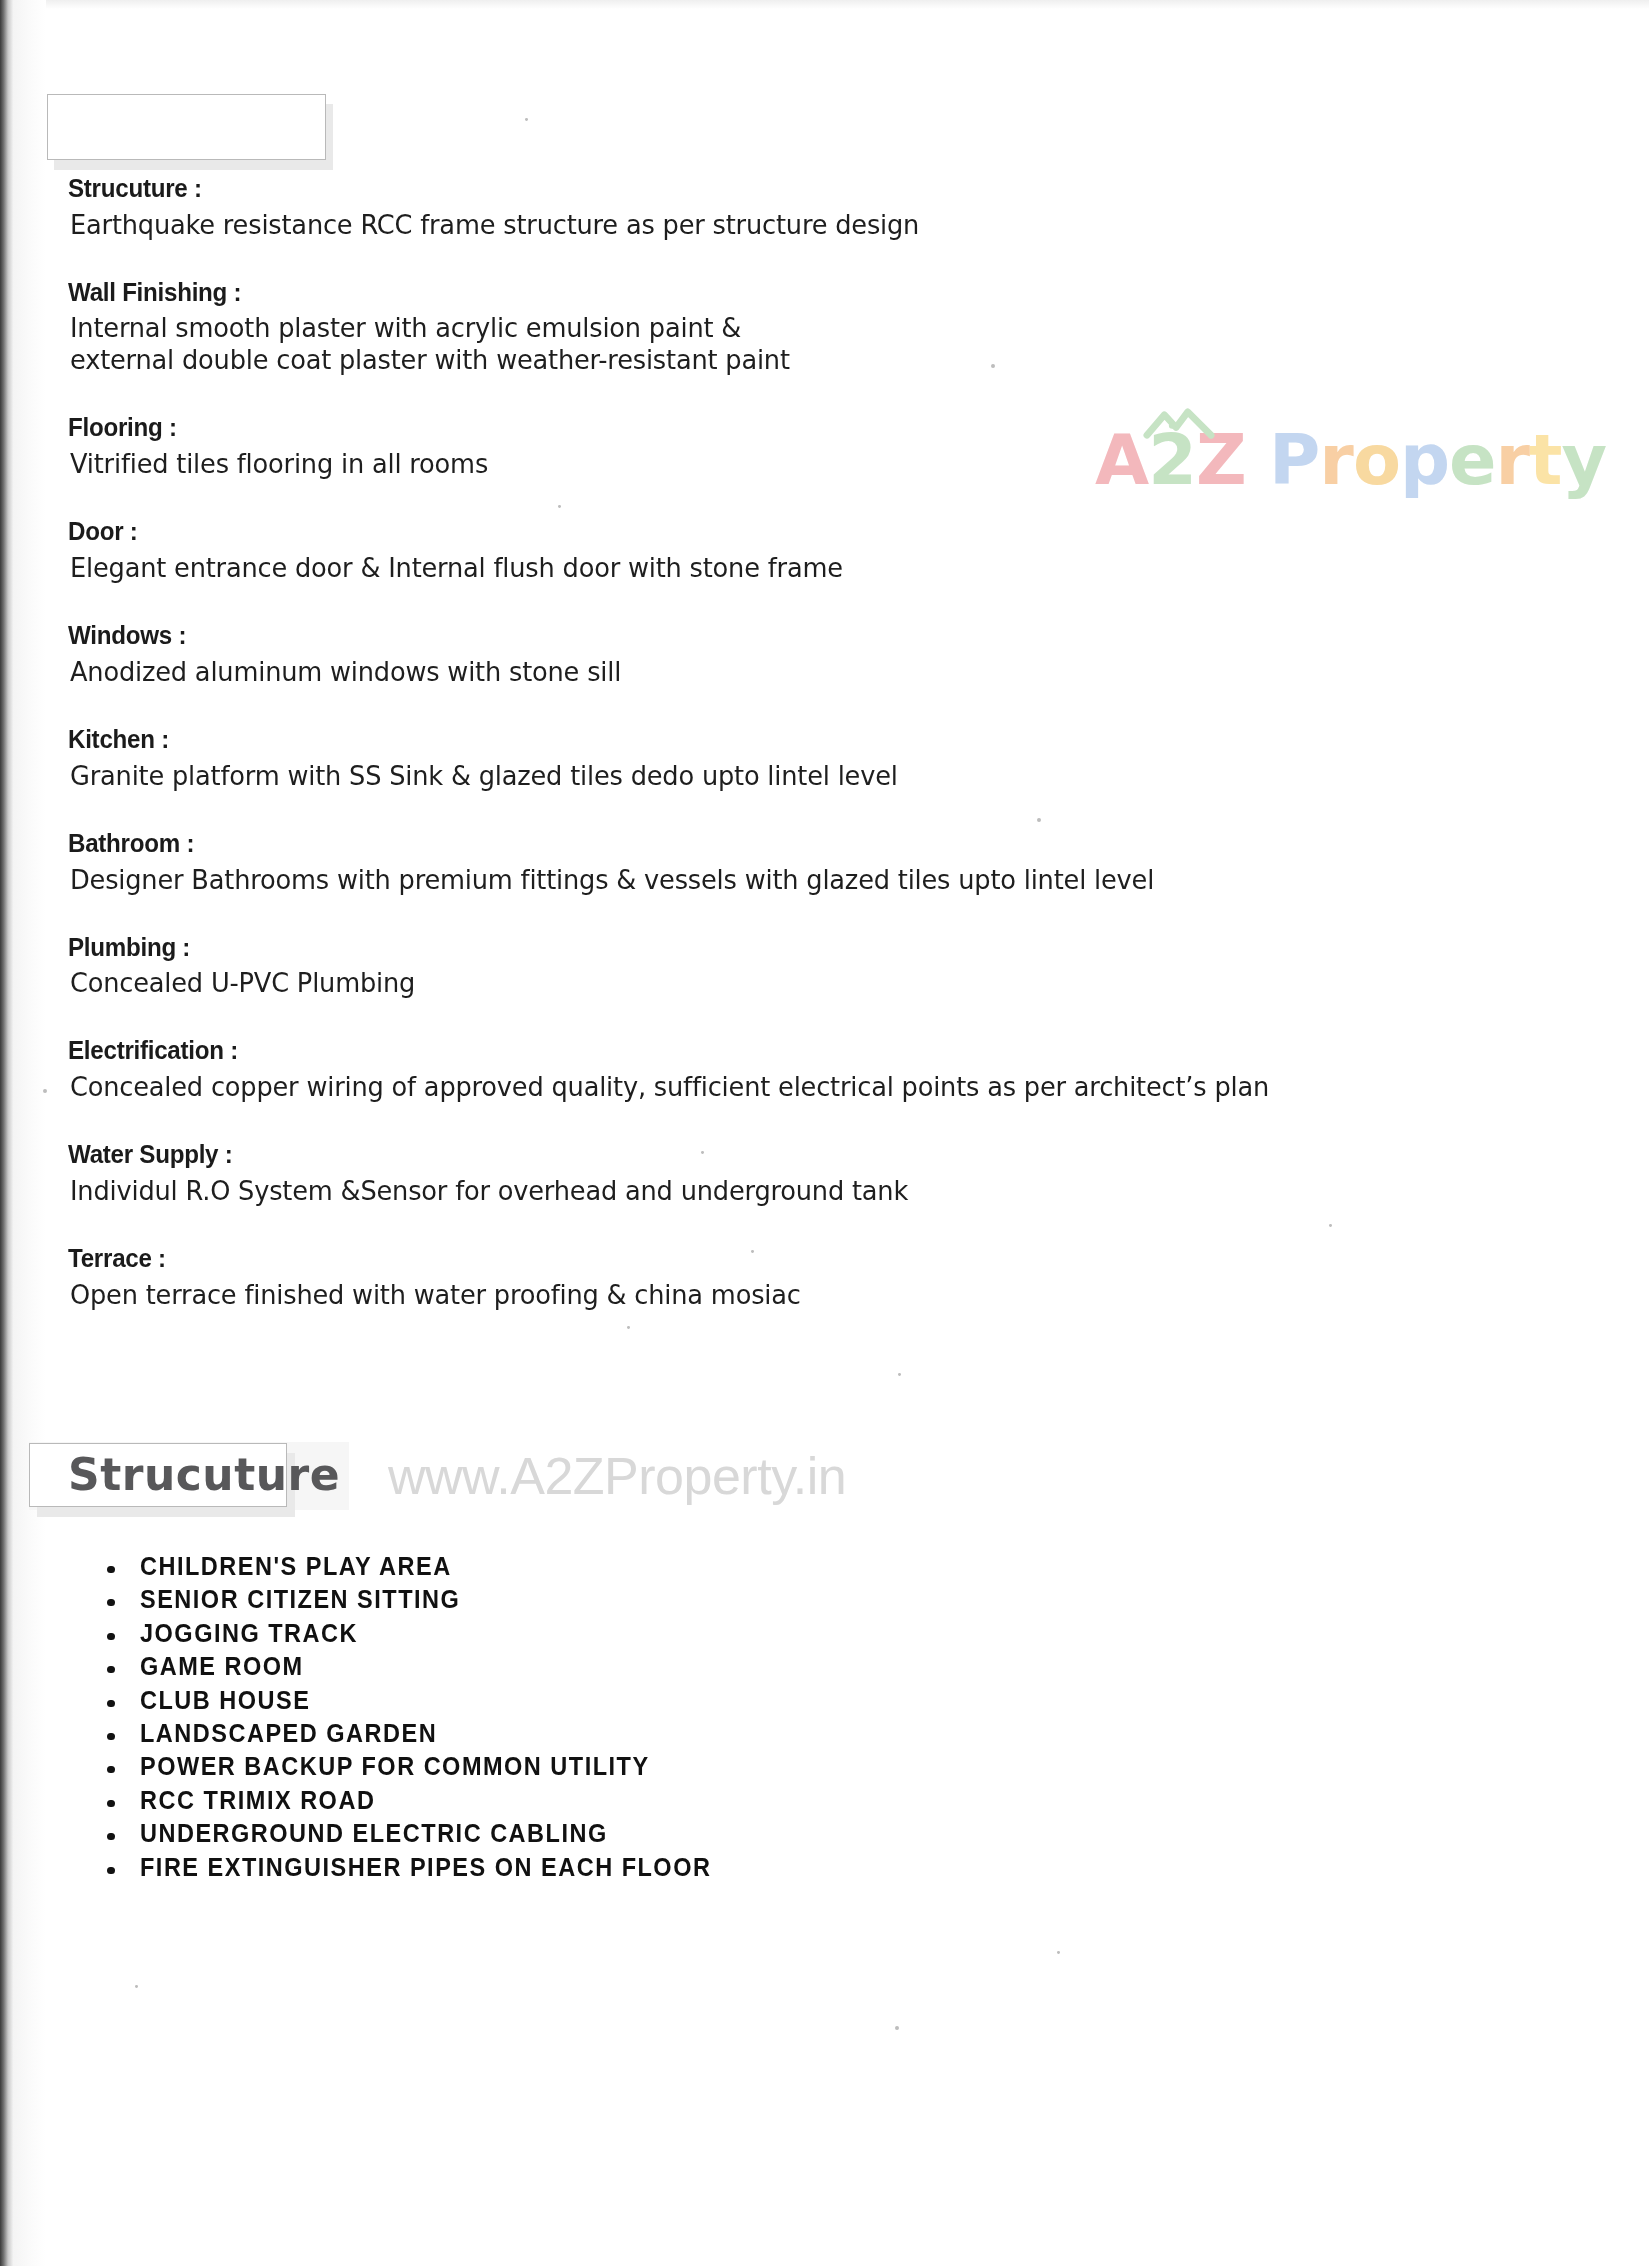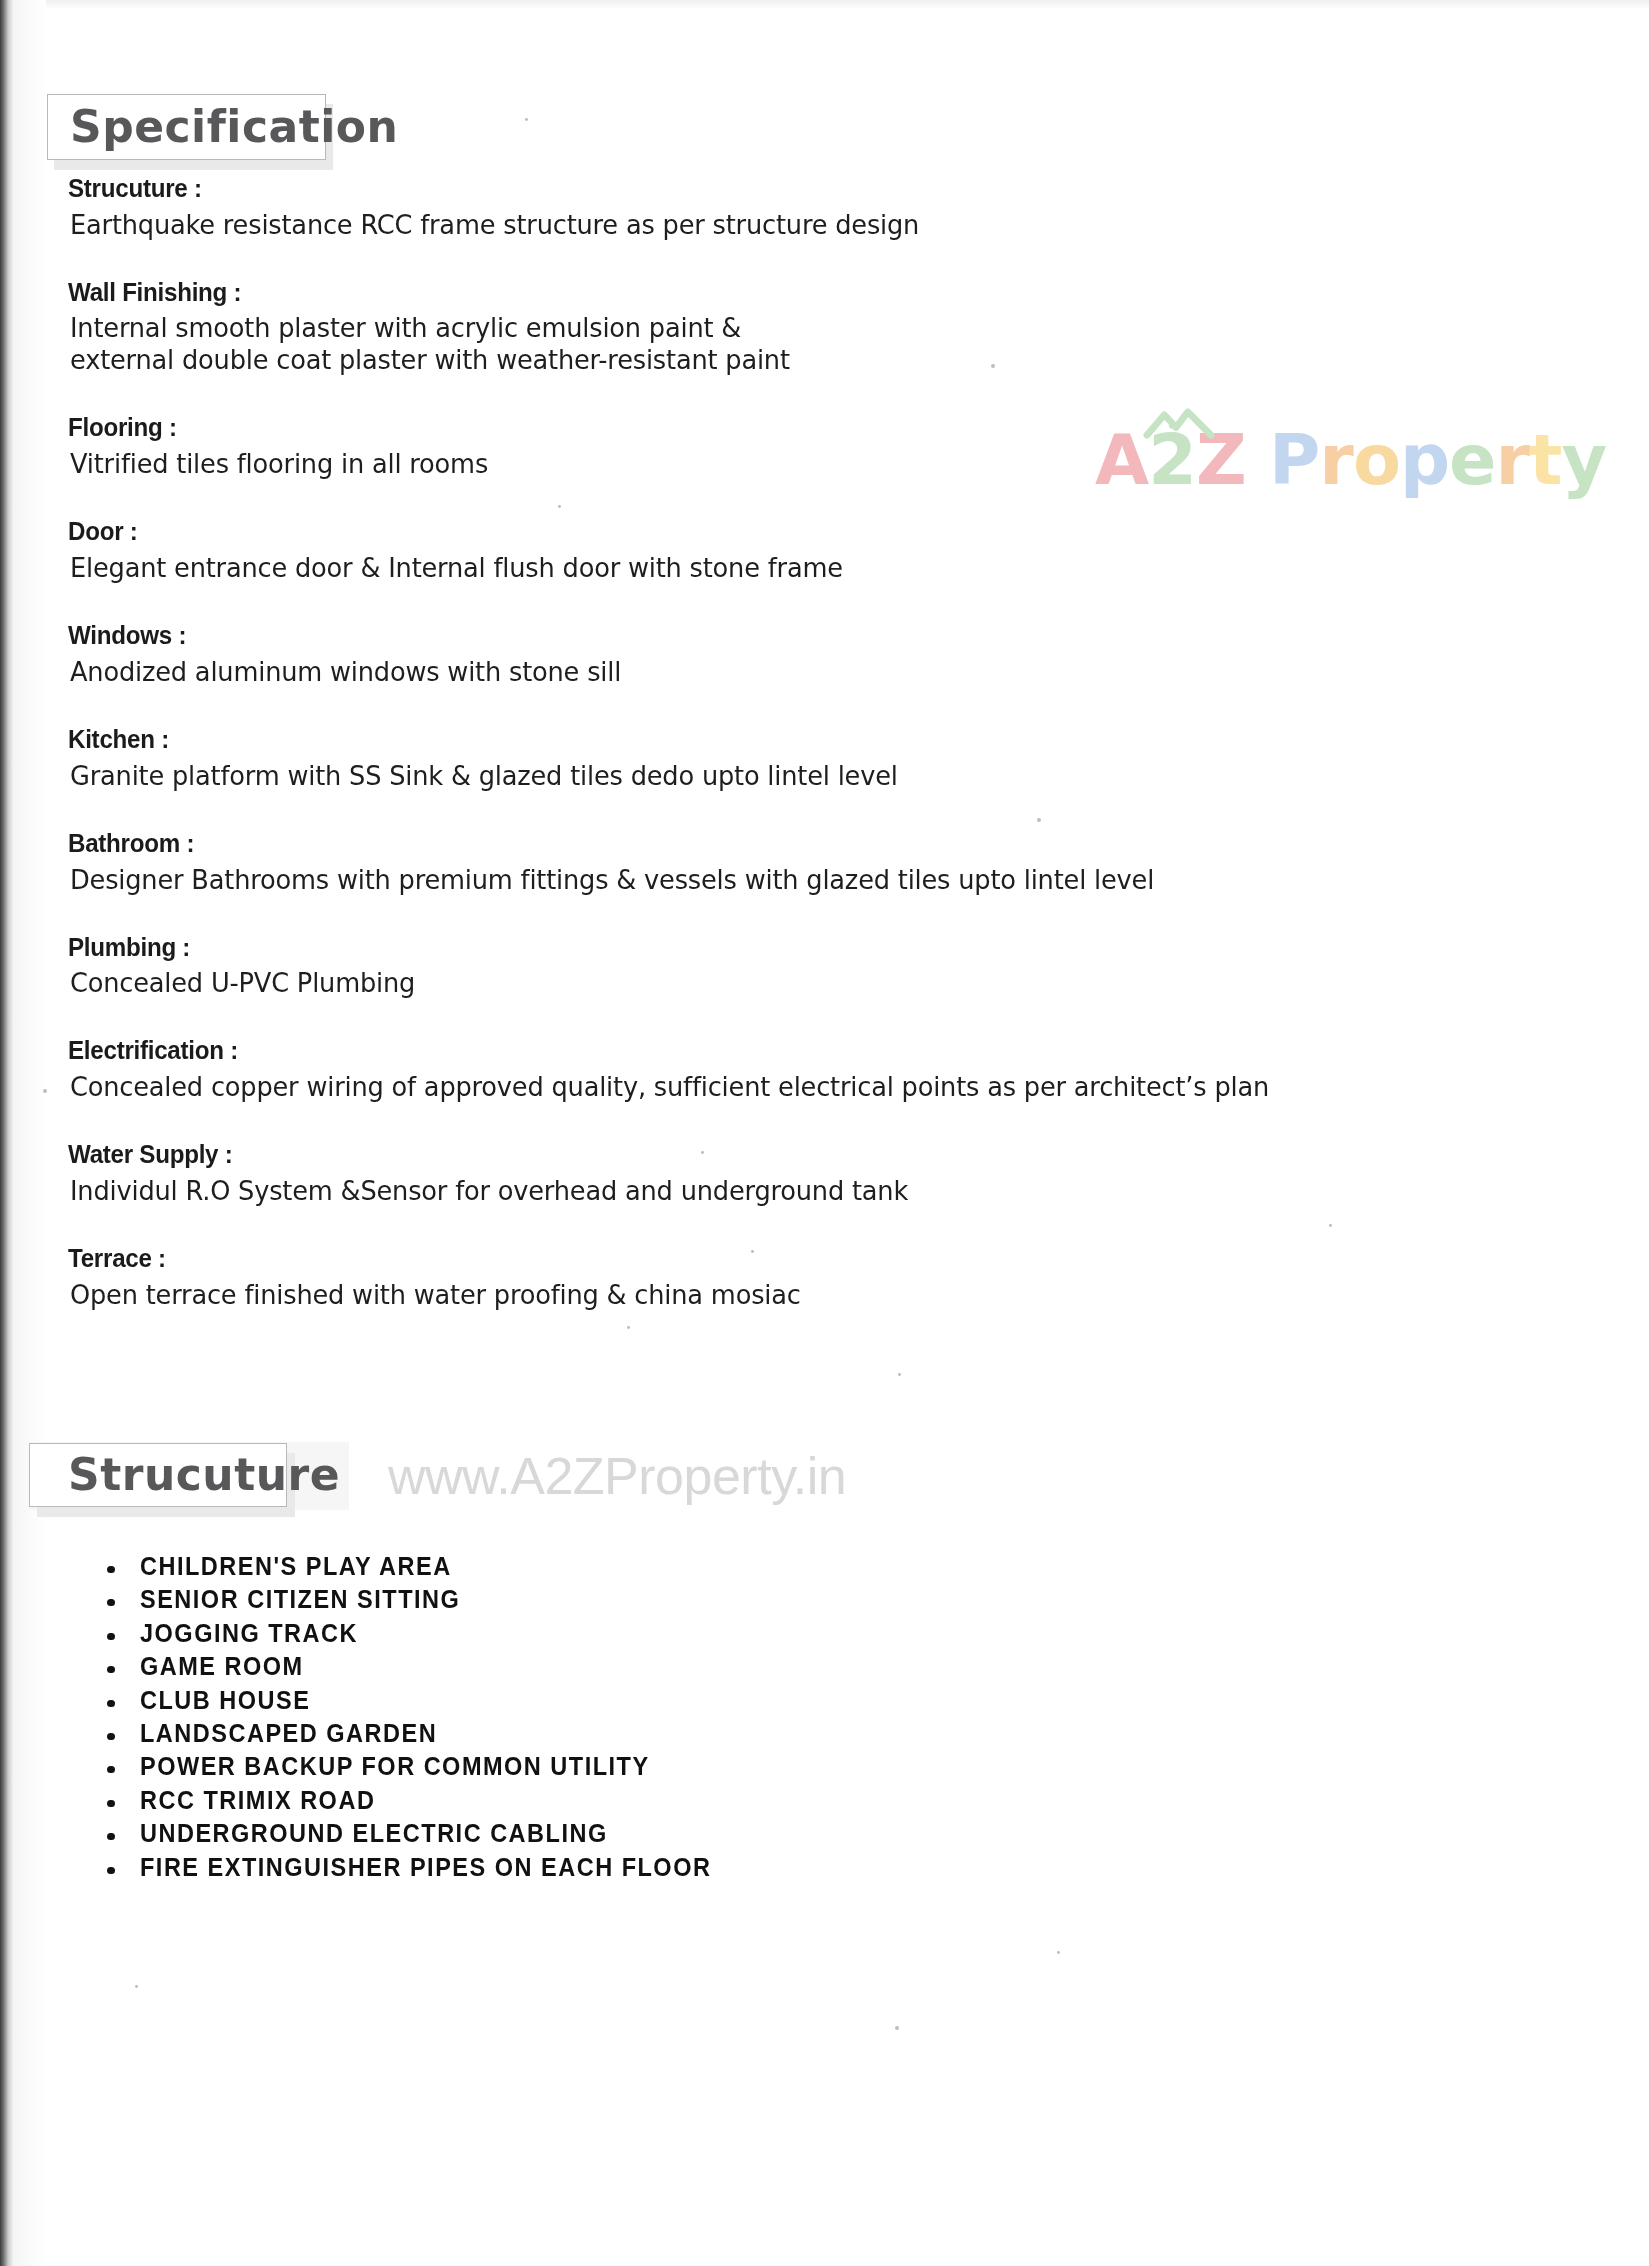--- a/index.html
+++ b/index.html
@@ -196,21 +196,20 @@
       <div class="speck" style="left: 627px; top: 1326px; width: 2.9px; height: 2.9px;"></div>
       <div class="speck" style="left: 898px; top: 1373px; width: 2.9px; height: 2.9px;"></div>
       <div class="speck" style="left: 1057px; top: 1951px; width: 2.9px; height: 2.9px;"></div>
       <div class="speck" style="left: 895px; top: 2026px; width: 3.9px; height: 3.9px;"></div>
       <div class="speck" style="left: 135px; top: 1985px; width: 2.9px; height: 2.9px;"></div>
       <div class="speck" style="left: 1329px; top: 1224px; width: 2.9px; height: 2.9px;"></div>
     </div>
 
   <div class="title-plate-shadow" style="left:54px; top:104px; width:279px; height:66px;"></div>
   <div class="title-plate" style="left:47px; top:94px; width:279px; height:66px;"></div>
-  <div class="title-plate-text" style="left:70px; top:101px;">Specification</div>
 
   <div id="spec-entries">
       <div class="spec-heading" style="left: 68px; top: 173px;">Strucuture :</div>
       <div class="spec-body" style="left: 70px; top: 209px;">Earthquake resistance RCC frame structure as per structure design</div>
       <div class="spec-heading" style="left: 68px; top: 277px;">Wall Finishing :</div>
       <div class="spec-body" style="left: 70px; top: 312px;">Internal smooth plaster with acrylic emulsion paint &amp;</div>
       <div class="spec-body" style="left: 70px; top: 344px;">external double coat  plaster with weather-resistant paint</div>
       <div class="spec-heading" style="left: 68px; top: 412px;">Flooring :</div>
       <div class="spec-body" style="left: 70px; top: 448px;">Vitrified tiles flooring in all rooms</div>
       <div class="spec-heading" style="left: 68px; top: 516px;">Door :</div>

